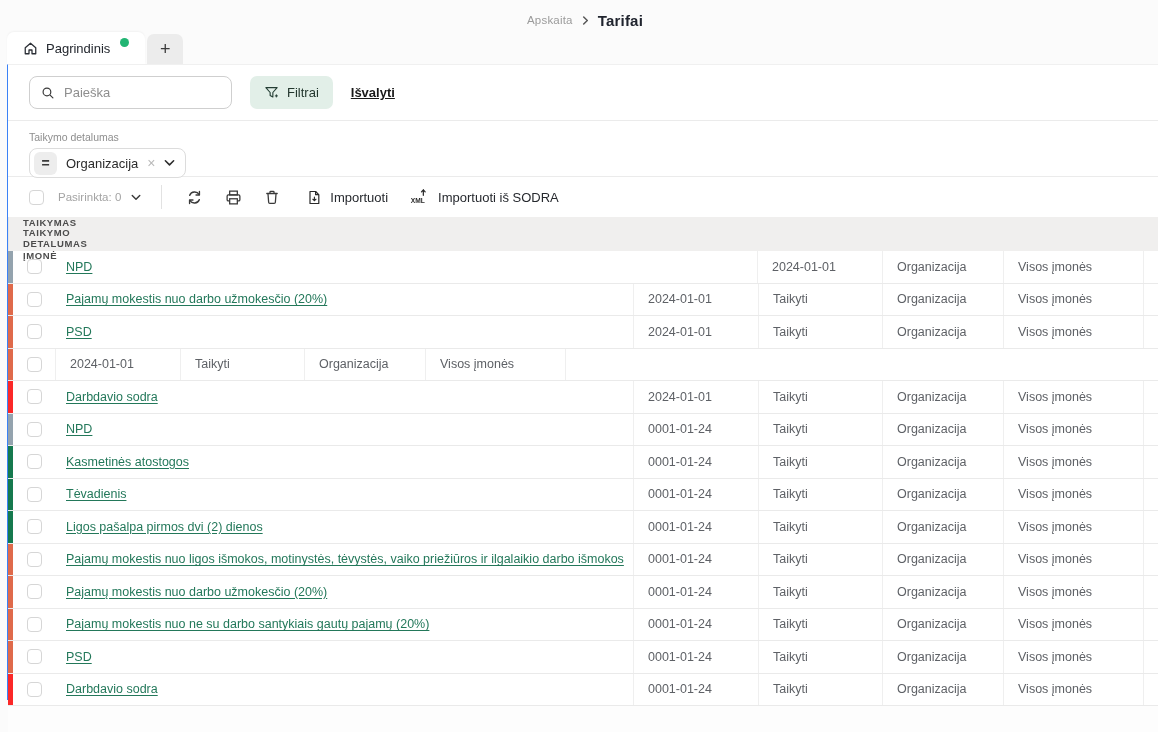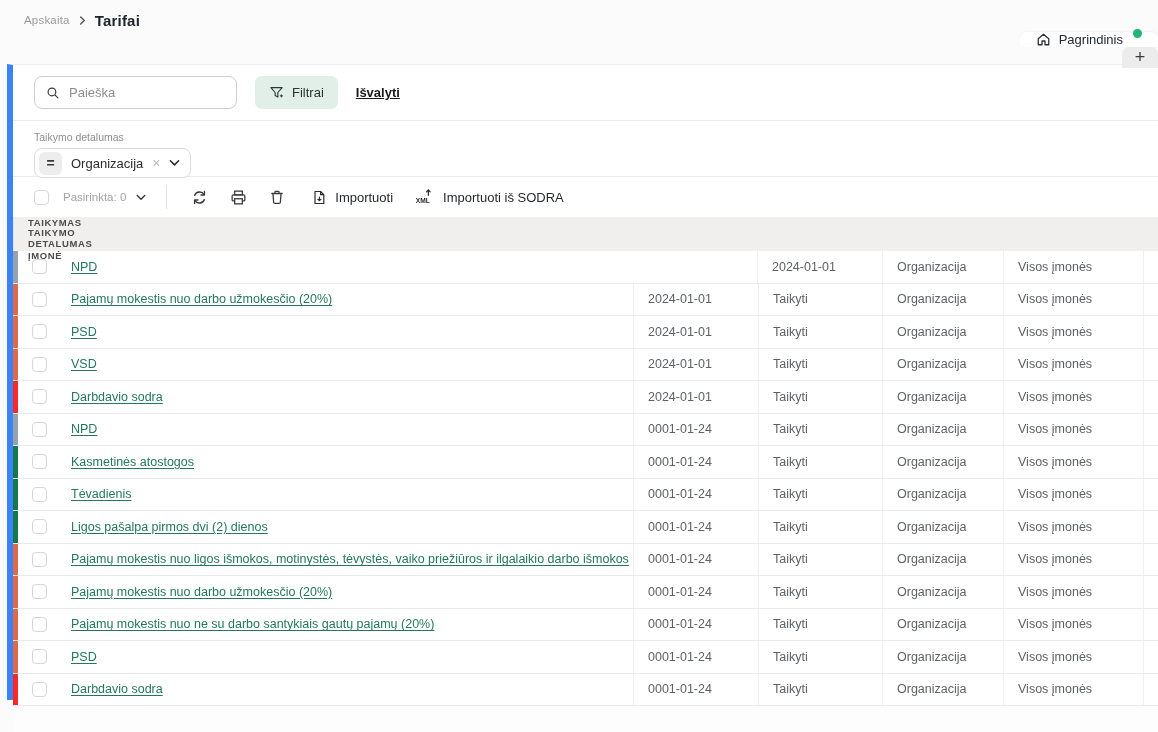--- a/index.html
+++ b/index.html
@@ -4,35 +4,35 @@
 <style>
   * { margin:0; padding:0; box-sizing:border-box; }
   html,body { width:1158px; height:732px; overflow:hidden; }
   body {
     font-family:"Liberation Sans","DejaVu Sans",sans-serif;
     background:#fbfbfb; color:#333;
   }
   .page { position:relative; width:1158px; height:732px; }
 
   
-  .breadcrumb { display:flex; align-items:center; gap:8px; padding:8px 0 0 24px; height:32px; }
+  .breadcrumb { display:flex; align-items:center; gap:8px; padding:8px 0 0 12px; height:32px;justify-content:center; }
   .crumb-parent { font-size:11.5px; color:#9b9b9b; letter-spacing:.2px; }
   .crumb-sep { color:#6b6b6b; display:flex; align-items:center; }
   .crumb-current { font-size:15px; font-weight:700; color:#20242e; letter-spacing:.2px; }
 
   
-  .tabbar { display:flex; align-items:flex-end; height:32px; margin-left:7px;flex-direction:column; }
+  .tabbar { display:flex; align-items:flex-end; height:32px; margin-left:7px; }
   .tab { display:flex; align-items:center; gap:8px; height:32px; padding:0 16px; border-radius:7px 7px 0 0; cursor:pointer; position:relative; }
   .tab.active { background:#ffffff; box-shadow:0 -1px 2px rgba(0,0,0,.04); }
   .tab-label { font-size:13px; color:#24282f; }
   .tab-dot { width:9px; height:9px; border-radius:50%; position:relative; top:-6px; margin-left:2px; }
   .tab-add { width:36px; height:30px; background:#ececec; border-radius:7px 7px 0 0; display:flex; align-items:center; justify-content:center; font-size:18px; color:#3a3a3a; cursor:pointer; margin-left:2px; }
 
   
-  .card { background:#ffffff; border-left:6px solid #3b82f6; border-top:1px solid #f0f0f0; margin-left:7px; width:1151px; height:636px; }
+  .card { background:#ffffff; border-left:1px solid #3b82f6; border-top:1px solid #f0f0f0; margin-left:7px; width:1151px; height:636px; }
 
   .search-row { display:flex; align-items:center; gap:18px; height:56px; padding-left:21px; border-bottom:1px solid #ebebeb; }
   .search-box { display:flex; align-items:center; gap:9px; width:203px; height:33px; border:1px solid #cfcfcf; border-radius:8px; padding:0 11px; background:#fff; }
   .search-box input { border:none; outline:none; font-size:13px; color:#333; width:150px; font-family:inherit; background:transparent; }
   .search-box input::placeholder { color:#8e8e8e; }
   .btn-filters { display:flex; align-items:center; gap:8px; height:33px; padding:0 14px; background:#e2efe8; border:none; border-radius:7px; font-size:13px; color:#23372e; font-family:inherit; cursor:pointer; }
   .link-clear { font-size:13px; font-weight:700; color:#191919; text-decoration:underline; cursor:pointer; }
 
   .filter-section { height:56px; padding:10px 0 0 21px; border-bottom:1px solid #ebebeb; }
   .filter-label { font-size:10.5px; color:#8e8e8e; margin-bottom:5px; }
@@ -254,23 +254,20 @@
     <div class="col-detail cell">Organizacija</div>
     <div class="col-company cell">Visos įmonės</div>
     <div class="col-cut cell"></div>
   </div>
 
   <div class="trow">
     <div class="col-ind" style="background: rgb(223, 106, 75);"></div>
     <div class="col-check">
       <span class="cb"></span>
     </div>
-    <div class="col-name">
-      <span class="rowlink">VSD</span>
-    </div>
     <div class="col-date cell">2024-01-01</div>
     <div class="col-apply cell">Taikyti</div>
     <div class="col-detail cell">Organizacija</div>
     <div class="col-company cell">Visos įmonės</div>
     <div class="col-cut cell"></div>
   </div>
 
   <div class="trow">
     <div class="col-ind" style="background: rgb(251, 40, 40);"></div>
     <div class="col-check">

